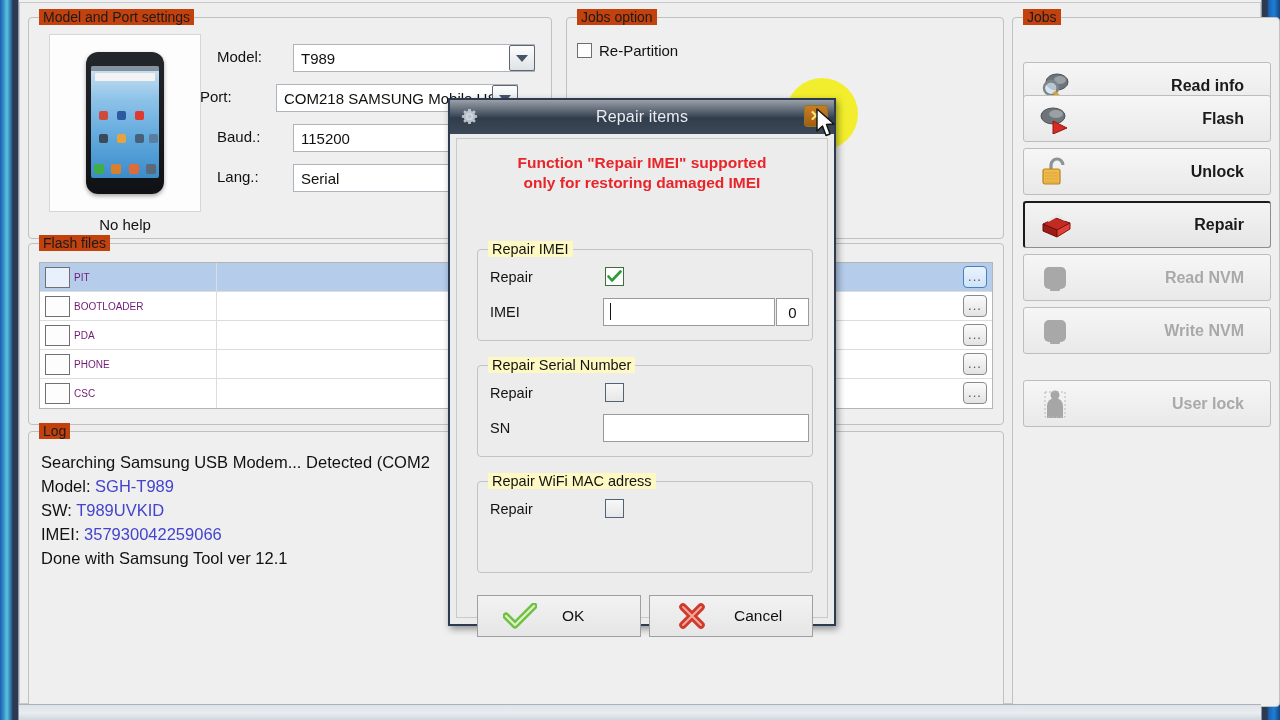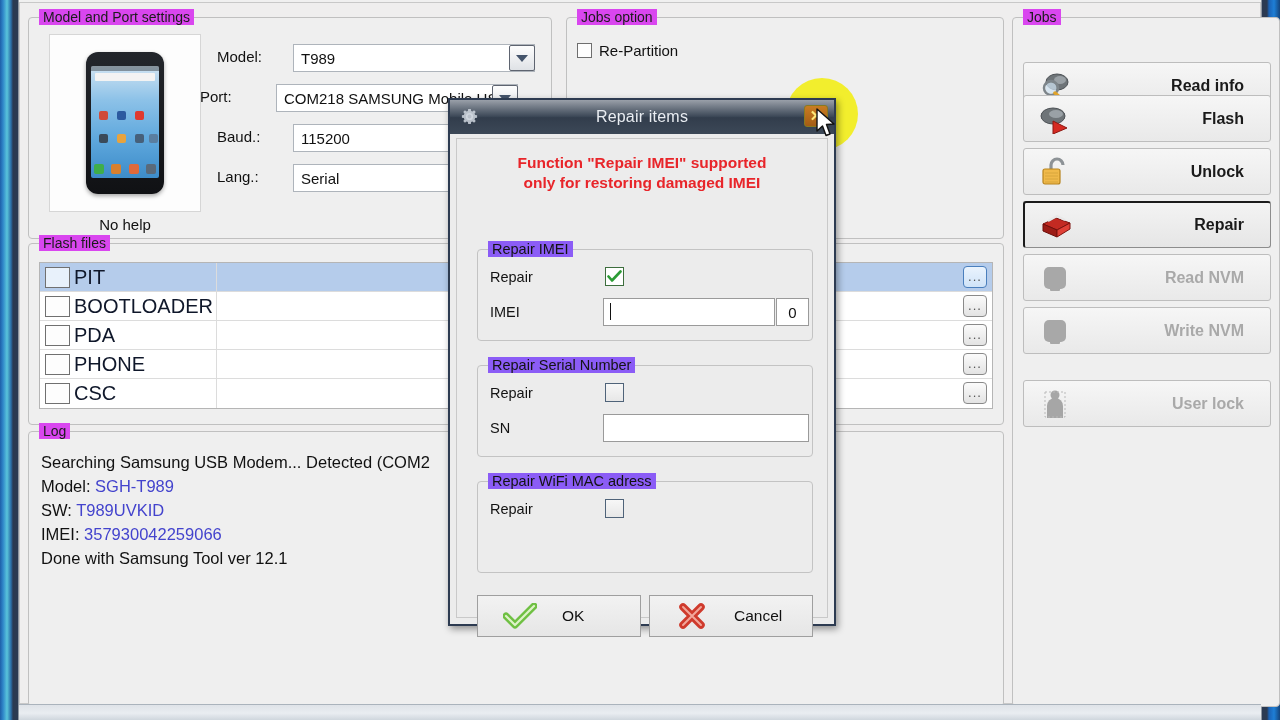--- a/index.html
+++ b/index.html
@@ -37,21 +37,21 @@
   
   .groupbox {
     position: absolute;
     border: 1px solid #c0c0c0;
     border-radius: 4px;
     background: #efefef;
   }
   .groupbox > .gb-title {
     position: absolute;
     top: -9px; left: 10px;
-    background: #d946ef;
+    background: #c2410c;
     padding: 0 4px;
     font-size: 14px;
     color: #1b1b1b;
     line-height: 16px;
     white-space: nowrap;
   }
 
   
   #model-port { left: 8px; top: 14px; width: 524px; height: 222px; }
   #phone-frame {
@@ -149,21 +149,21 @@
   .flash-row.selected { background: #b5cceb; }
   .fr-check {
     width: 25px; height: 21px;
     margin: 0 4px 0 5px;
     background: #fdfdfd;
     border: 1px solid #707070;
     flex: none;
   }
   .flash-row.selected .fr-check { background:#e8f1fb; }
   .fr-name {
-    width: 142px; font-size: 20px; color: #0f172a; flex: none;
+    width: 142px; font-size: 10px; color: #701a75; flex: none;
   }
   .fr-path {
     flex: 1; border-left: 1px solid #dcdcdc; height: 100%;
   }
   .fr-dots {
     position: absolute; right: 5px; top: 3px;
     width: 24px; height: 22px;
     border: 1px solid #8a8a8a;
     border-radius: 4px;
     background: linear-gradient(to bottom,#fbfbfb,#e3e3e3);
@@ -275,21 +275,21 @@
   }
   .dlg-group {
     position: absolute;
     left: 20px; width: 336px;
     border: 1px solid #c3c3c3;
     border-radius: 4px;
     background: #ececec;
   }
   .dlg-group > .gb-title {
     position: absolute; top: -9px; left: 10px;
-    background: #8b5cf6; padding: 0 4px;
+    background: #fef9c3; padding: 0 4px;
     font-size: 14.5px; color: #131313; line-height: 16px;
     white-space: nowrap;
   }
   .dlg-row { position: absolute; height: 24px; }
   .dlg-row .lbl { position: absolute; left: 0; top: 2px; font-size: 14.5px; color: #131313; }
   .dlg-check {
     position: absolute;
     width: 19px; height: 19px;
     background: linear-gradient(to bottom,#f7f7f7,#e7e7e7);
     border: 1px solid #4f6379;

